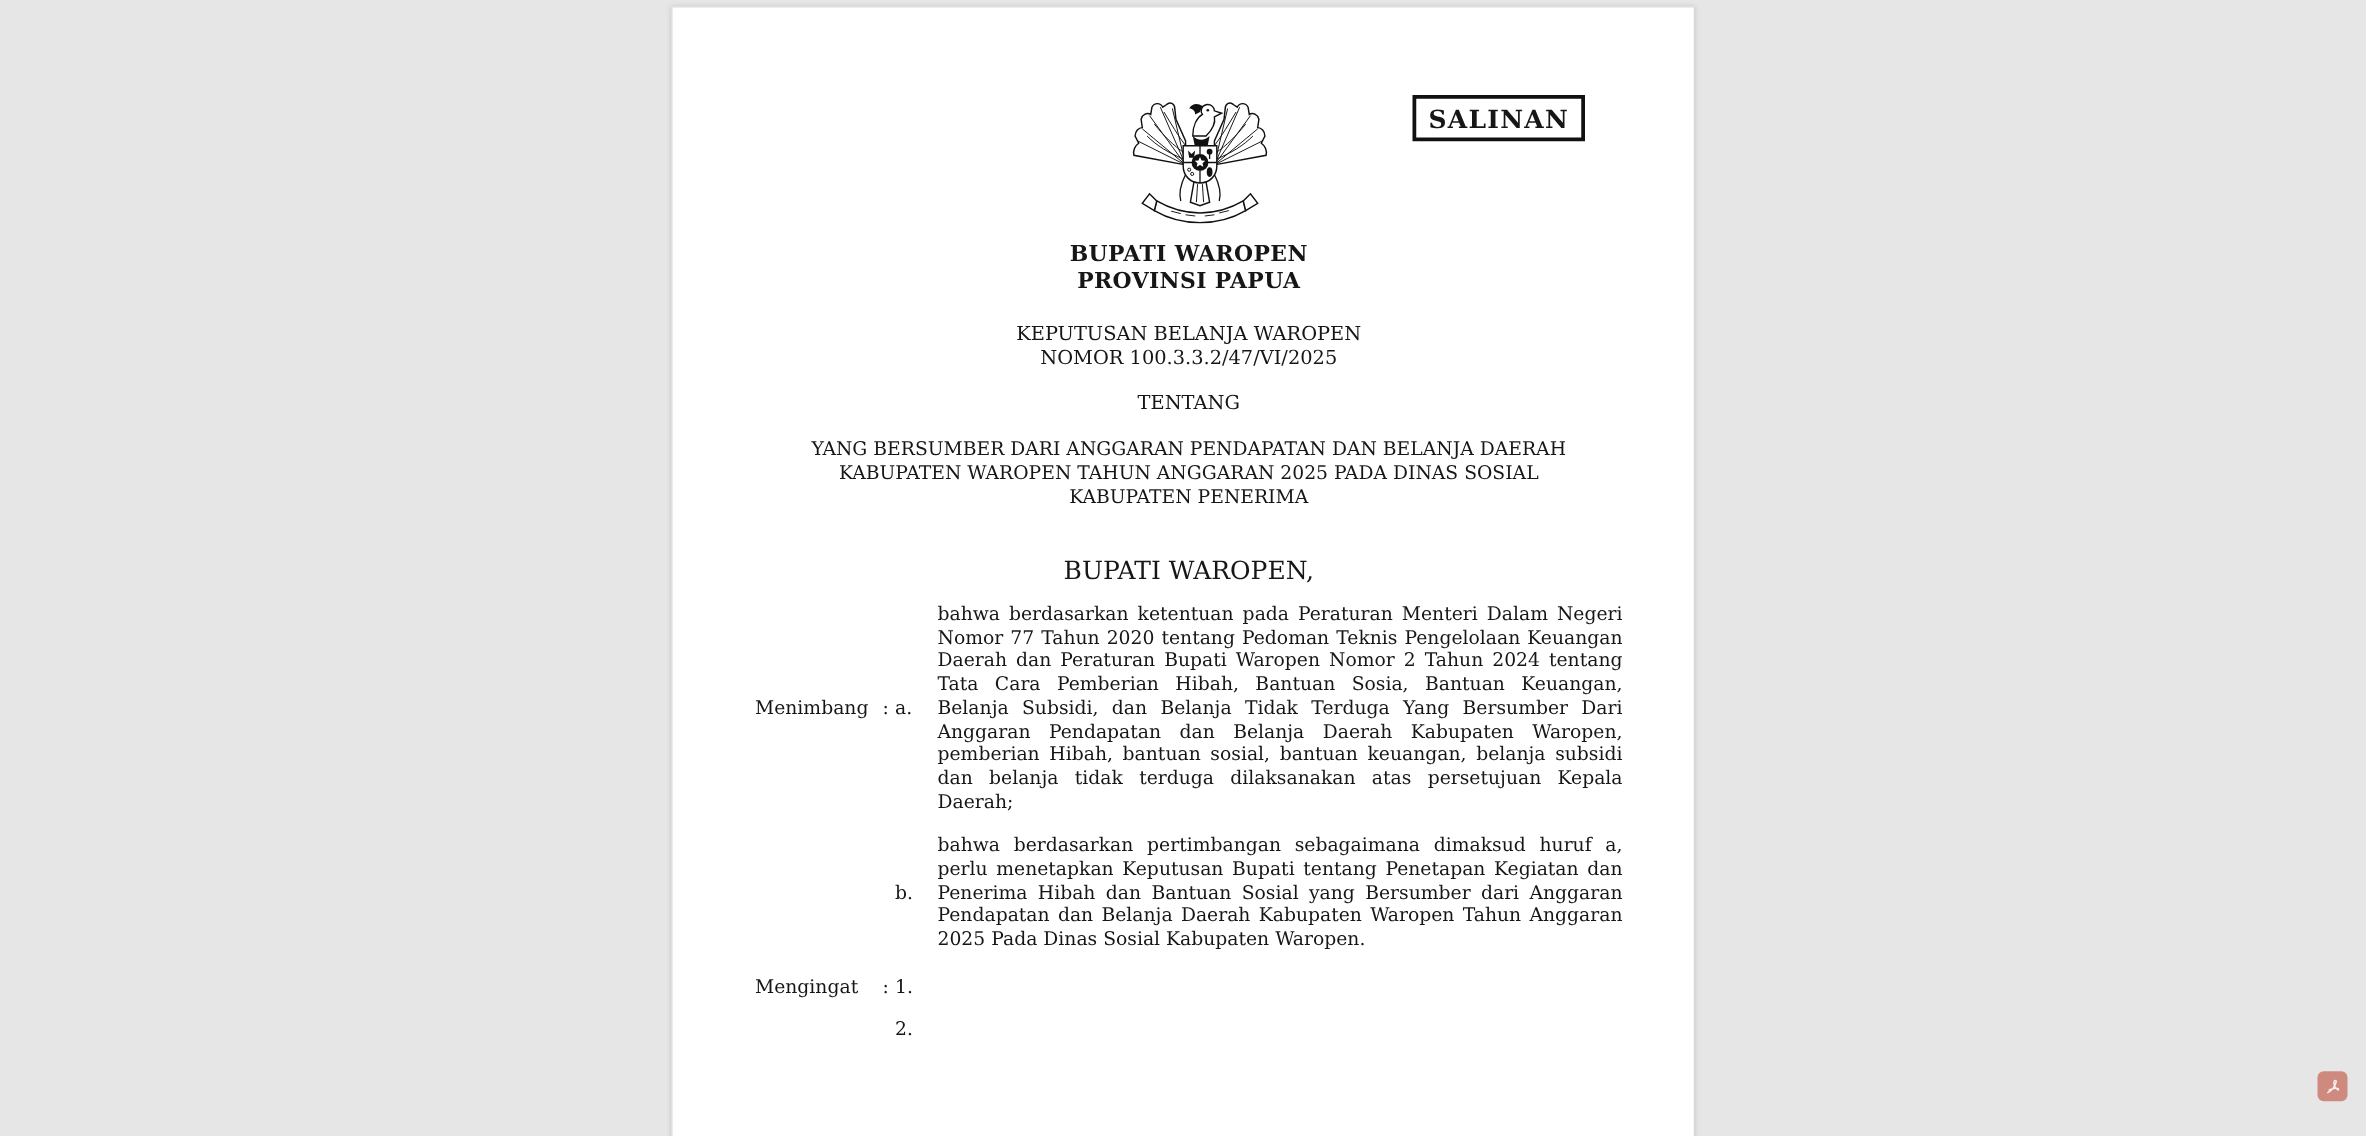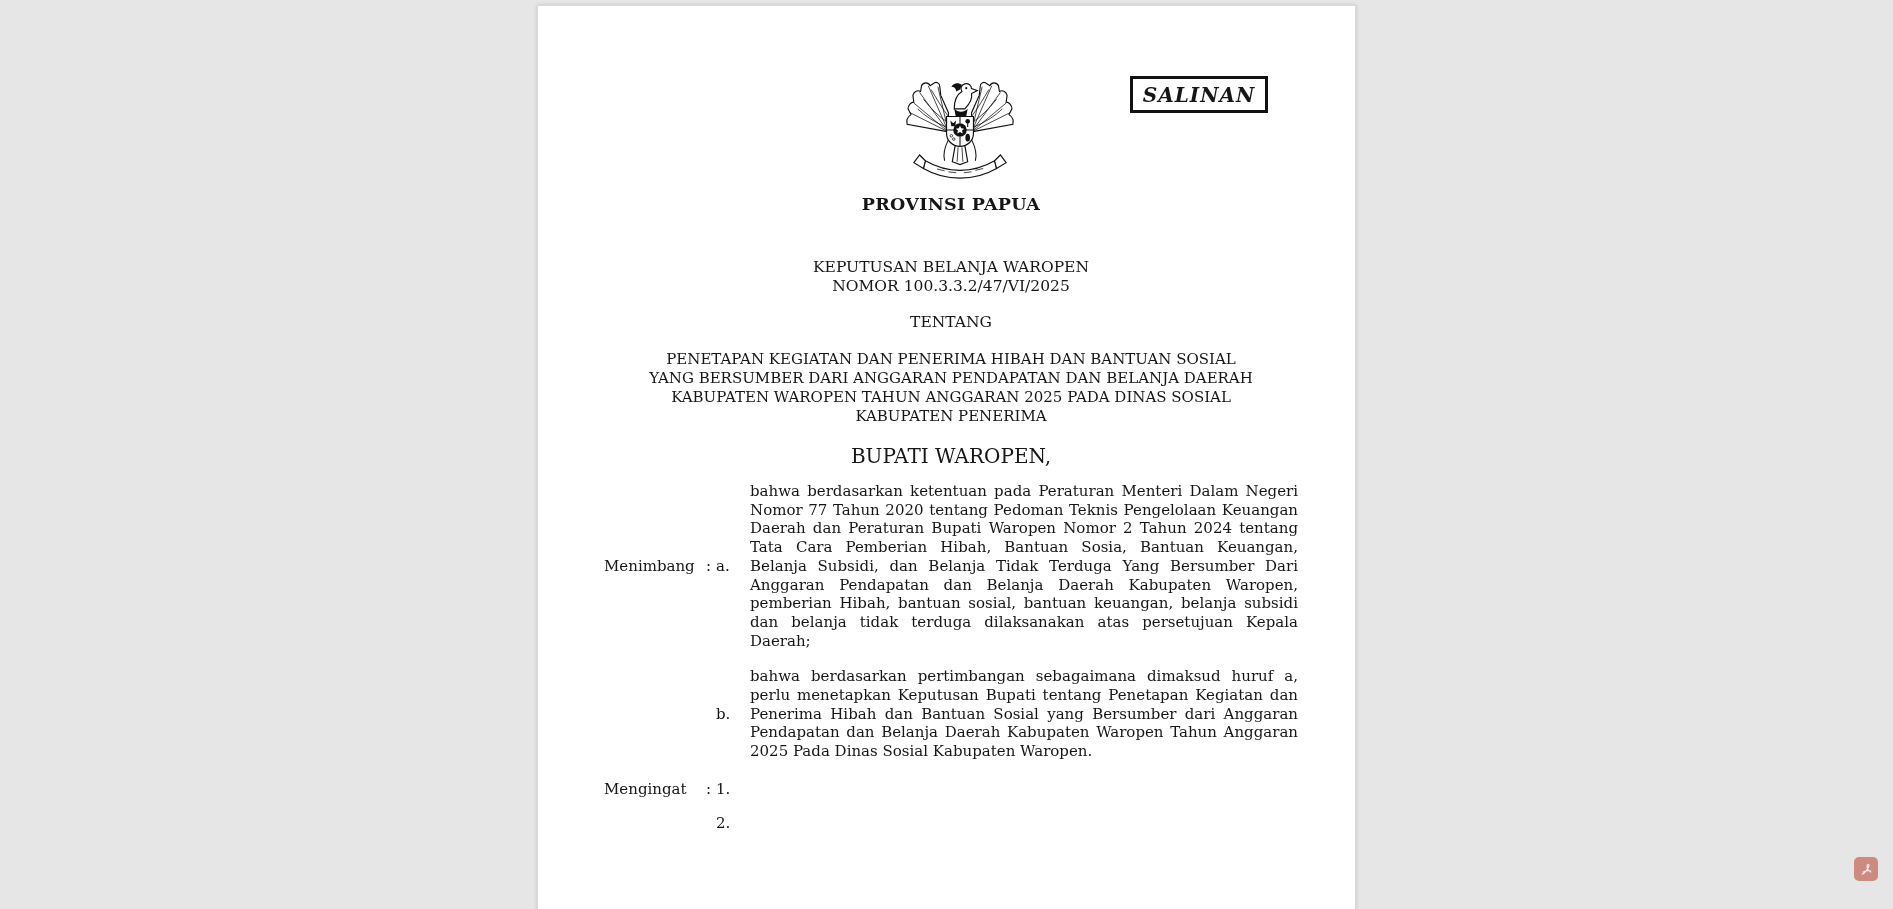--- a/index.html
+++ b/index.html
@@ -20,21 +20,20 @@
     box-shadow: 0 0 4px rgba(0,0,0,0.15);
   }
 
   .stamp {
     position: absolute; left: 592px; top: 70px;
     width: 138px; height: 37px;
     border: 3px solid #111;
     display: flex; align-items: center; justify-content: center;
     font-weight: bold; font-size: 20px; letter-spacing: 1px;
     background: #fff;
-    font-style: italic;
   }
 
   .emblem { position: absolute; left: 364px; top: 74px; width: 116px; height: 100px; }
 
   .cx { position: absolute; left: 66px; width: 694px; text-align: center; }
   .h-office   { top: 188px; font-weight: bold; font-size: 17.5px; line-height: 21px; letter-spacing: .3px; }
   .h-decree   { top: 252px; font-size: 15.5px; line-height: 18.5px; }
   .h-tentang  { top: 307px; font-size: 15.5px; }
   .h-subject  { top: 344px; font-size: 15px;  line-height: 19px; }
   .h-salut    { top: 438px; font-size: 20px; }
@@ -112,32 +111,32 @@
       <circle class="th" cx="51.5" cy="61.5" r="1.3" fill="none"></circle>
       <ellipse class="bk" cx="66" cy="60" rx="2.4" ry="4"></ellipse>
 
       <path class="wh" d="M20,92 C32,99 46,102 58,102 C70,102 84,99 96,92 L94,84 C82,91 70,94 58,94 C46,94 34,91 22,84 Z"></path>
       <path class="wh" d="M20,92 L10,86 L16,78 L22,84 Z"></path>
       <path class="wh" d="M96,92 L106,86 L100,78 L94,84 Z"></path>
       <path class="th" d="M34,92.5 l8,2 M46,95.5 l8,1 M62,96.5 l8,-1 M74,94 l8,-2"></path>
     </svg>
 
     <div class="cx h-office">
+      <div>BUPATI WAROPEN</div>
       <div>PROVINSI PAPUA</div>
     </div>
 
     <div class="cx h-decree">
       <div>KEPUTUSAN BELANJA WAROPEN</div>
       <div>NOMOR 100.3.3.2/47/VI/2025</div>
     </div>
 
     <div class="cx h-tentang">TENTANG</div>
 
     <div class="cx h-subject">
-      <div>PENETAPAN KEGIATAN DAN PENERIMA HIBAH DAN BANTUAN SOSIAL</div>
       <div>YANG BERSUMBER DARI ANGGARAN PENDAPATAN DAN BELANJA DAERAH</div>
       <div>KABUPATEN WAROPEN TAHUN ANGGARAN 2025 PADA DINAS SOSIAL</div>
       <div>KABUPATEN PENERIMA</div>
     </div>
 
     <div class="cx h-salut">BUPATI WAROPEN,</div>
 
     <div class="body-block">
 
       <div class="row">

